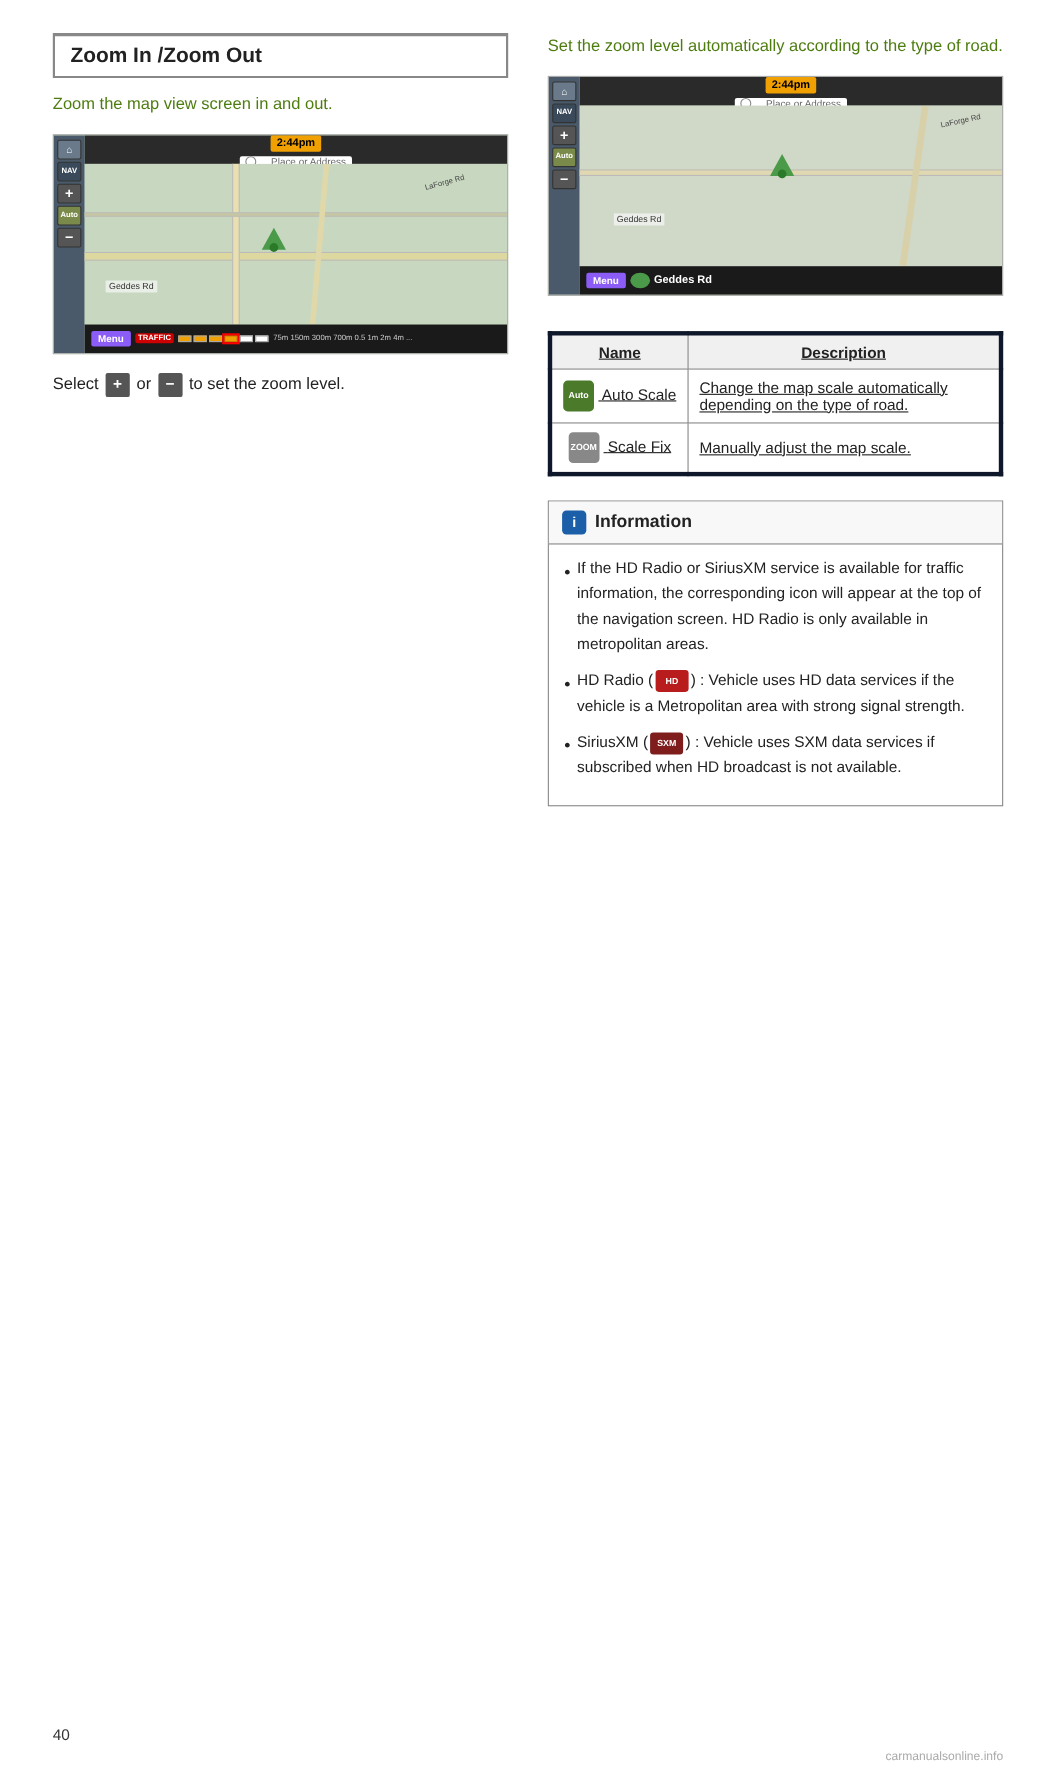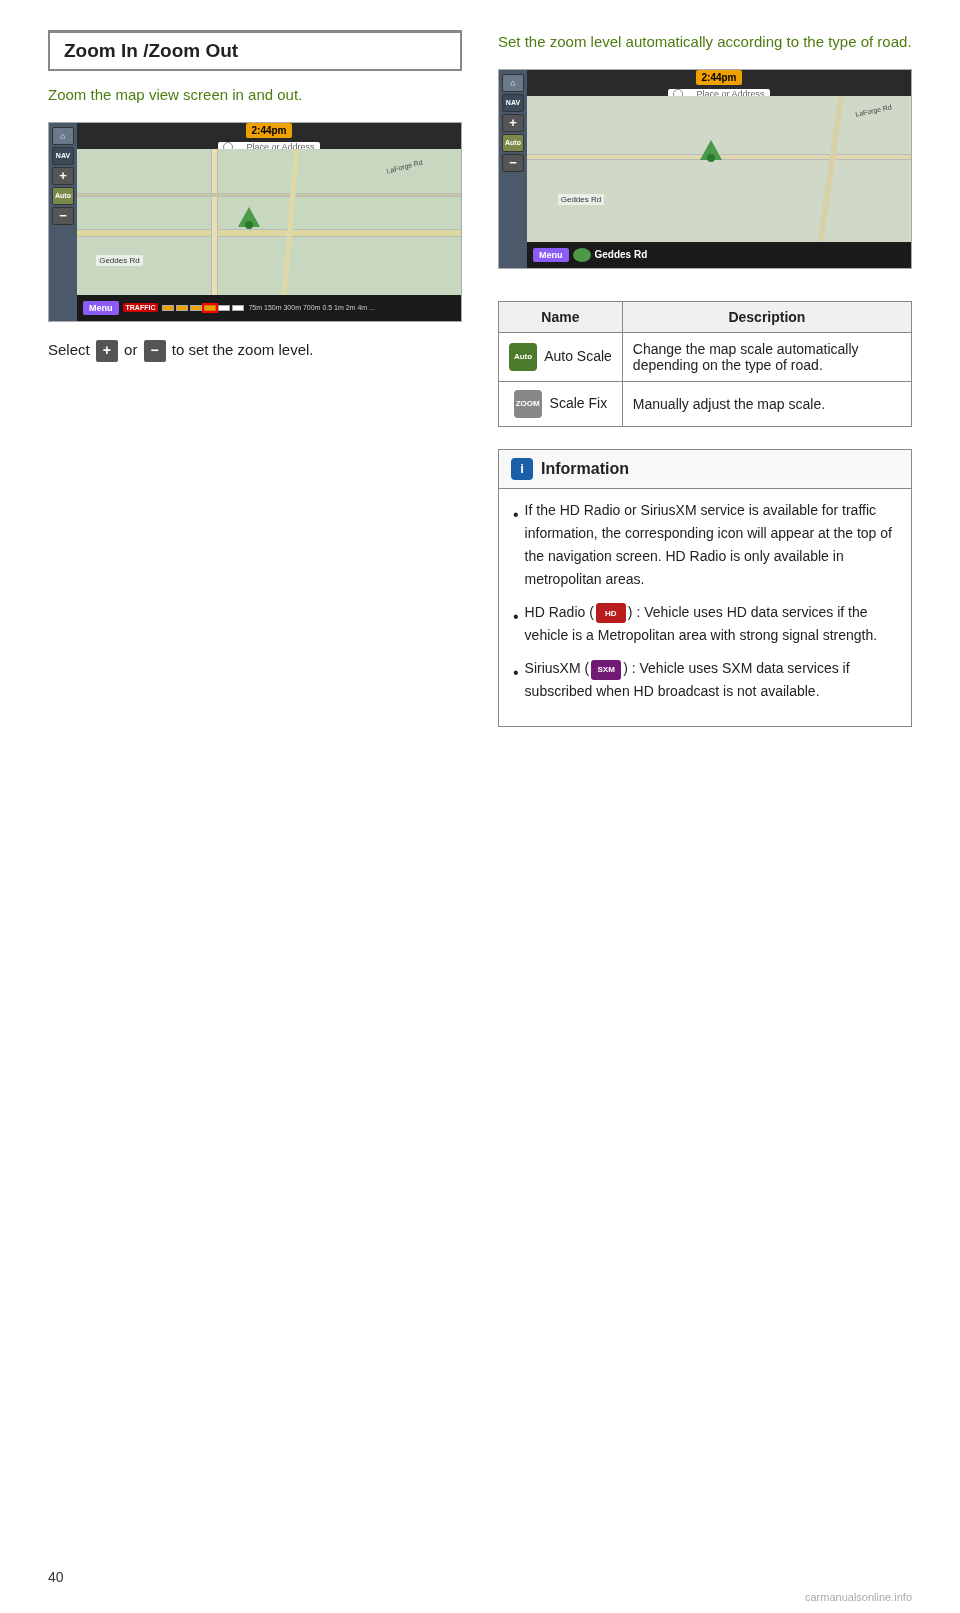--- a/index.html
+++ b/index.html
@@ -268,23 +268,24 @@
       font-weight: bold;
       border-radius: 2px;
       vertical-align: middle;
       margin: 0 2px;
     }
 
     
     .scale-table {
       width: 100%;
       border-collapse: collapse;
-      border: 1px solid #0f172a;
+      border: 4px solid #0f172a;
       margin-top: 32px;
       font-size: 14px;
+      text-decoration: underline;
     }
     .scale-table th {
       background: #f0f0f0;
       border: 1px solid #888;
       padding: 7px 10px;
       font-weight: bold;
       text-align: center;
     }
     .scale-table td {
       border: 1px solid #888;
@@ -368,21 +369,21 @@
       height: 20px;
       background: #888;
       border-radius: 3px;
       vertical-align: middle;
       margin: 0 2px;
       font-size: 8px;
       color: #fff;
       font-weight: bold;
     }
     .inline-icon.hd { background: #b91c1c; }
-    .inline-icon.sxm { background: #701a75; }
+    .inline-icon.sxm { background: #7f1d1d; }
 
     
     .page-number {
       position: absolute;
       bottom: 28px;
       left: 48px;
       font-size: 14px;
       color: #333;
     }
 

